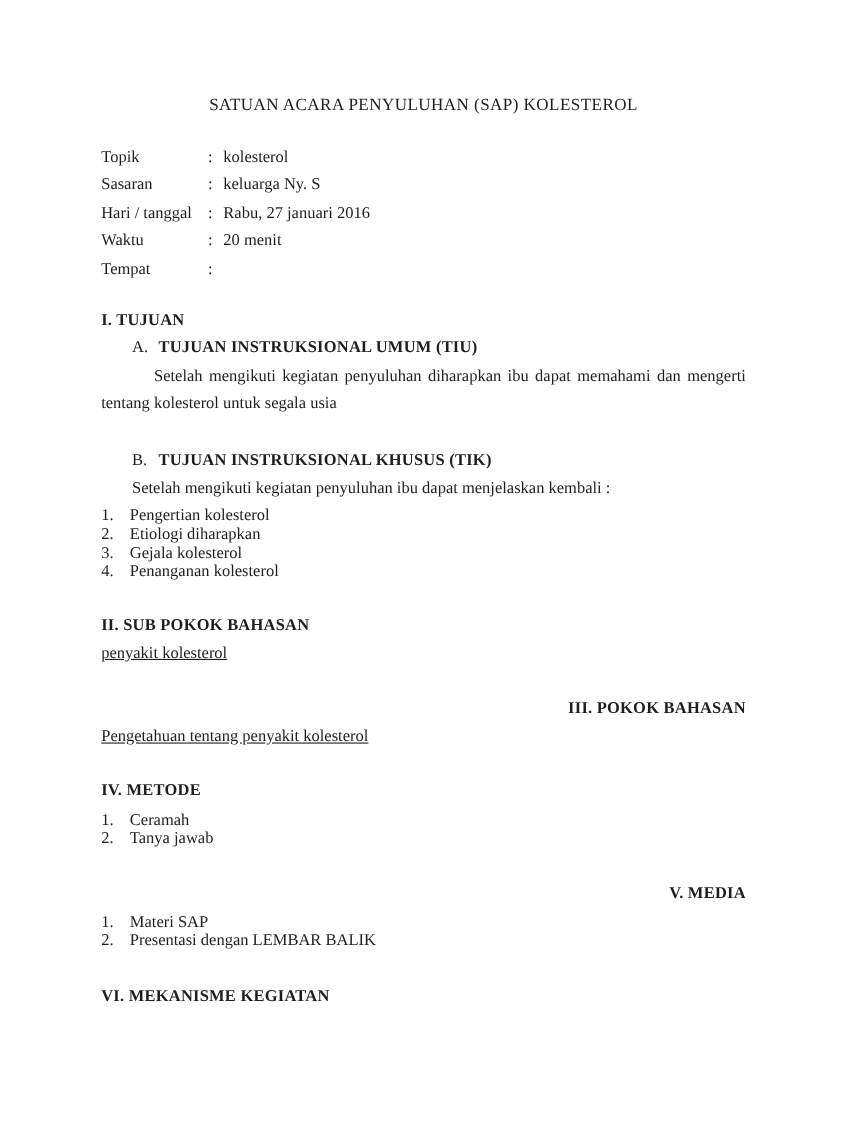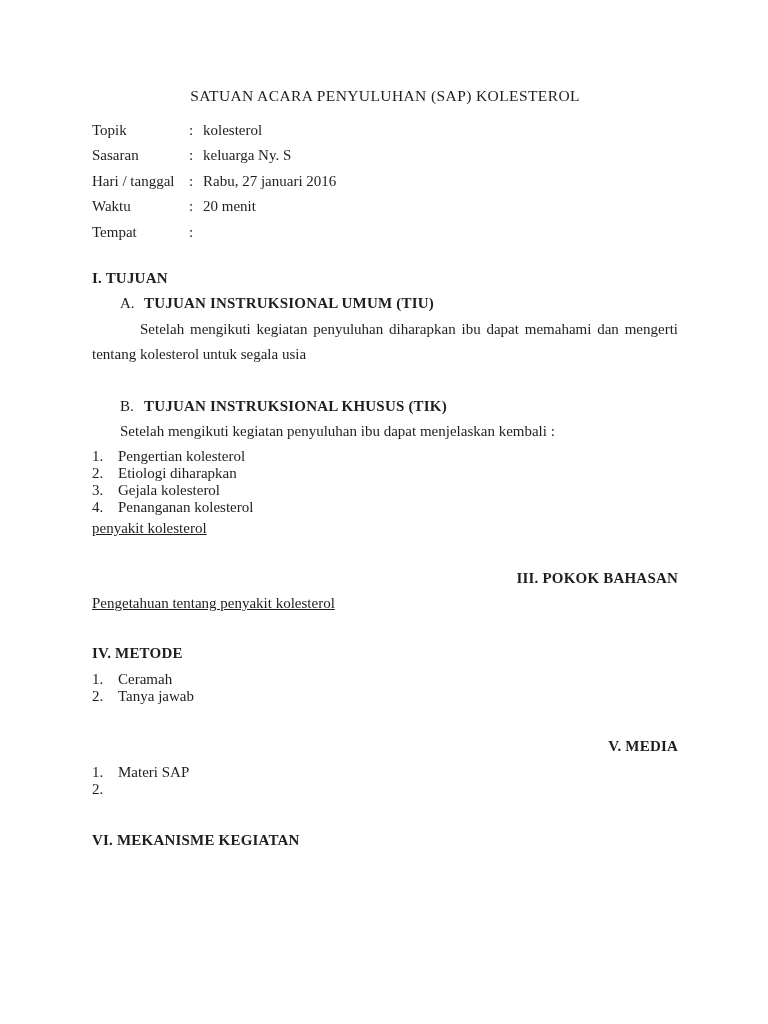--- a/index.html
+++ b/index.html
@@ -28,21 +28,21 @@
     padding-top: 86px;
     text-align: center;
     font-size: 15.5px;
     font-weight: 400;
     line-height: 20px;
     letter-spacing: 0.4px;
     white-space: nowrap;
   }
   
   .meta {
-    margin-top: 12px;
+    margin-top: 25px;
   }
   .meta-row {
     display: flex;
     line-height: 25.4px;
   }
   .meta-label { width: 97px; flex: none; }
   .meta-colon { width: 14px; flex: none; }
   .meta-value { flex: 1; }
 
   
@@ -167,20 +167,21 @@
         <span>Gejala kolesterol</span>
       </div>
       <div class="li">
         <span class="li-num">4.</span>
         <span>Penanganan kolesterol</span>
       </div>
     </div>
   </div>
 
   <div>
+    <div class="h-roman mt-sec2">II. SUB POKOK BAHASAN</div>
     <p class="para-plain">penyakit kolesterol</p>
   </div>
 
   <div>
     <div class="h-roman mt-sec3">III. POKOK BAHASAN</div>
     <p class="para-plain">Pengetahuan tentang penyakit kolesterol</p>
   </div>
 
   <div>
     <div class="h-roman mt-sec4">IV. METODE</div>
@@ -198,20 +199,21 @@
 
   <div>
     <div class="h-roman mt-sec5">V. MEDIA</div>
     <div class="num-list-loose">
       <div class="li">
         <span class="li-num">1.</span>
         <span>Materi SAP</span>
       </div>
       <div class="li">
         <span class="li-num">2.</span>
+        <span>Presentasi dengan LEMBAR BALIK</span>
       </div>
     </div>
   </div>
 
   <div>
     <div class="h-roman mt-sec6">VI. MEKANISME KEGIATAN</div>
   </div>
 
 </div>
 

